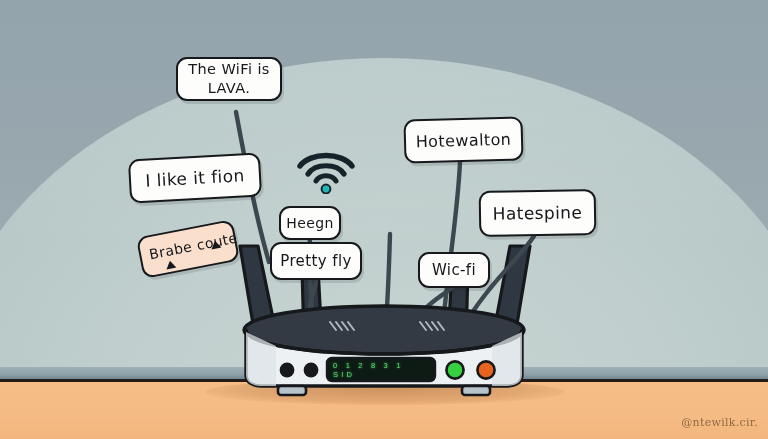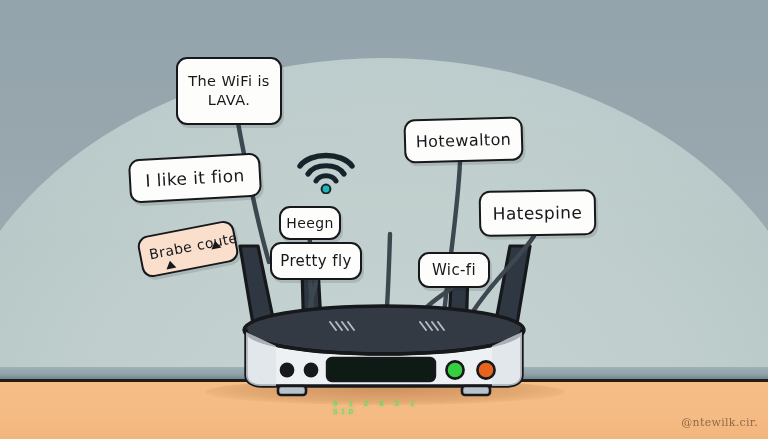--- a/index.html
+++ b/index.html
@@ -55,21 +55,21 @@
     border:2.6px solid #16181c;
     border-radius:11px;
     color:#16181c;
     font-family:"DejaVu Sans", sans-serif;
     letter-spacing:.4px;
     display:flex;align-items:center;justify-content:center;
     box-sizing:border-box;
     white-space:nowrap;
     box-shadow:2px 3px 0 rgba(20,24,28,.13);
   }
-  .lbl-lava{left:176px;top:57px;width:106px;height:68px;font-size:14.5px;line-height:19px;
+  .lbl-lava{left:176px;top:57px;width:106px;height:44px;font-size:14.5px;line-height:19px;
             text-align:center;white-space:normal;padding:16px 6px;}
   .lbl-fion{left:129px;top:156px;width:132px;height:44px;font-size:17px;transform:rotate(-3.2deg);}
   .lbl-heegn{left:279px;top:194px;width:62px;height:34px;font-size:14px;margin-top:12px;}
   .lbl-jolitles{left:336px;top:192px;width:114px;height:42px;font-size:15px;}
   .lbl-hotewalton{left:404px;top:118px;width:119px;height:44px;font-size:16px;transform:rotate(-1.6deg);}
   .lbl-hatespine{left:479px;top:190px;width:117px;height:46px;font-size:17px;transform:rotate(-1deg);}
   .lbl-wicfi{left:418px;top:252px;width:72px;height:36px;font-size:15px;}
   .lbl-pretty{left:270px;top:242px;width:92px;height:38px;font-size:15px;}
   .lbl-brabe{
     left:139px;top:228px;width:98px;height:42px;font-size:14px;
@@ -84,25 +84,24 @@
 
   
   .watermark{
     position:absolute;right:10px;bottom:10px;
     font-family:"DejaVu Serif", serif;
     font-size:11px;color:#6a4a2c;opacity:.72;letter-spacing:.3px;
   }
   
   .digits{
     position:absolute;left:333px;top:364px;width:96px;height:12px;
-    font-family:Liberation Mono, monospace;font-size:7.5px;
+    font-family:Liberation Sans, sans-serif;font-size:7.5px;
     color:#54e06a;letter-spacing:3.2px;
     display:flex;align-items:center;justify-content:center;
     text-shadow:0 0 3px rgba(84,224,106,.85);
-    margin-top:38px;
   }
 </style>
 </head>
 <body>
 
 <div class="scene">
 
   <div class="wall"></div>
   <div class="dome"></div>
   <div class="dome-shade"></div>

